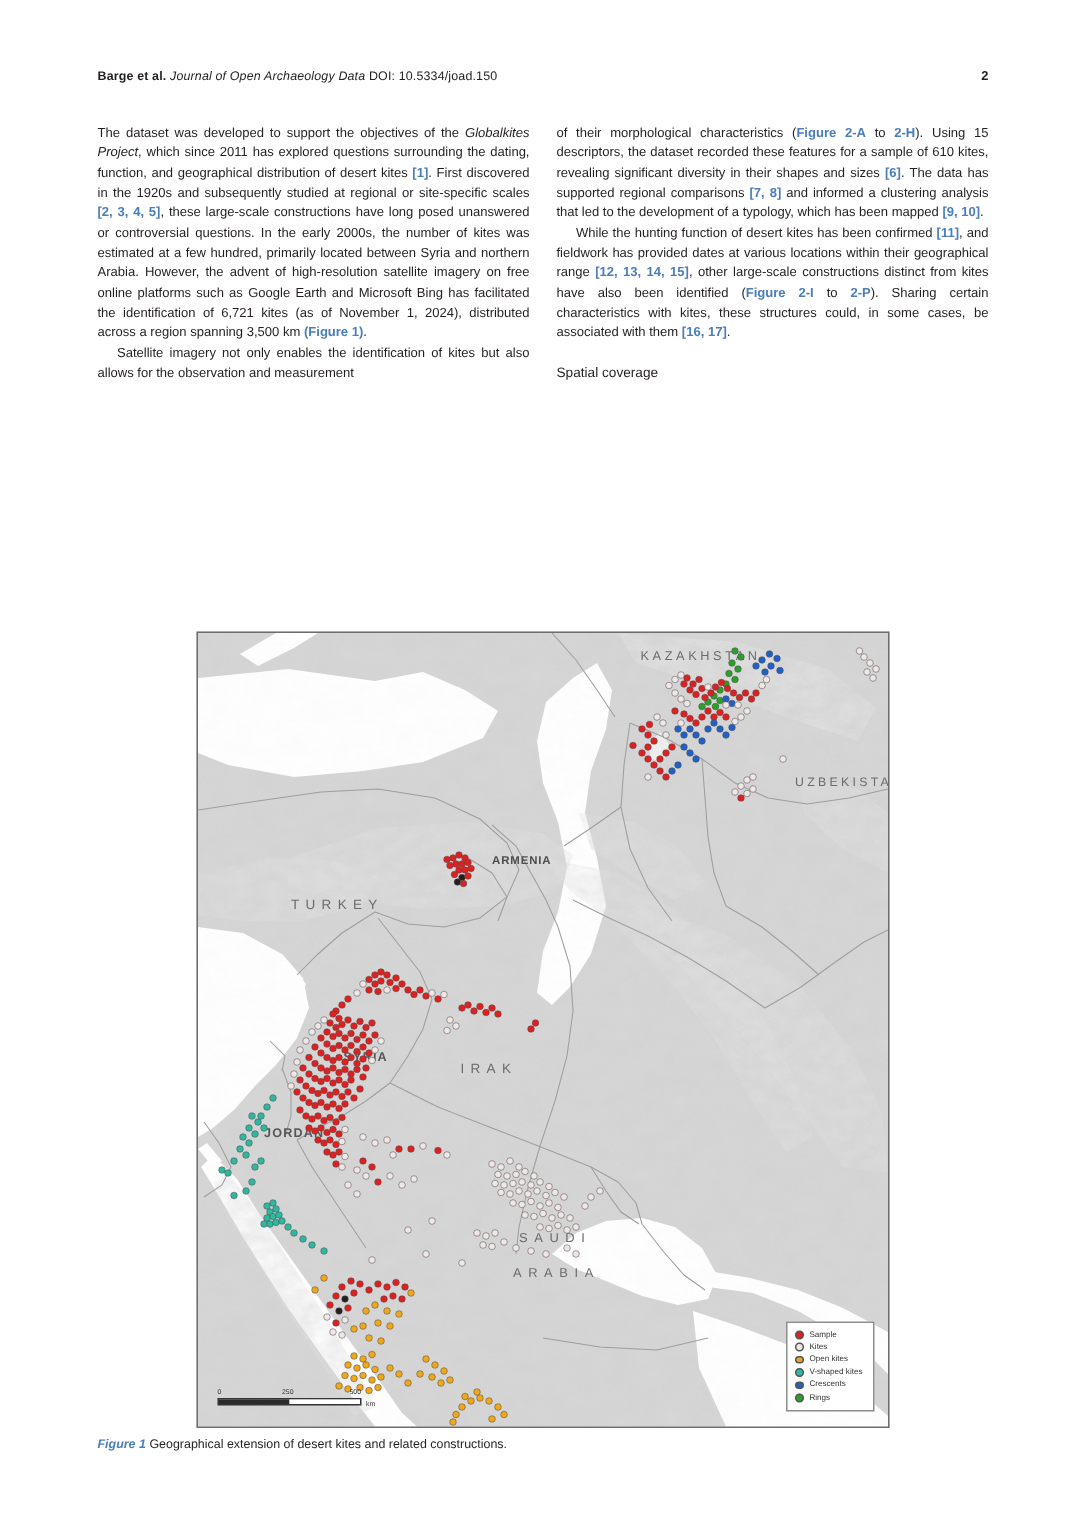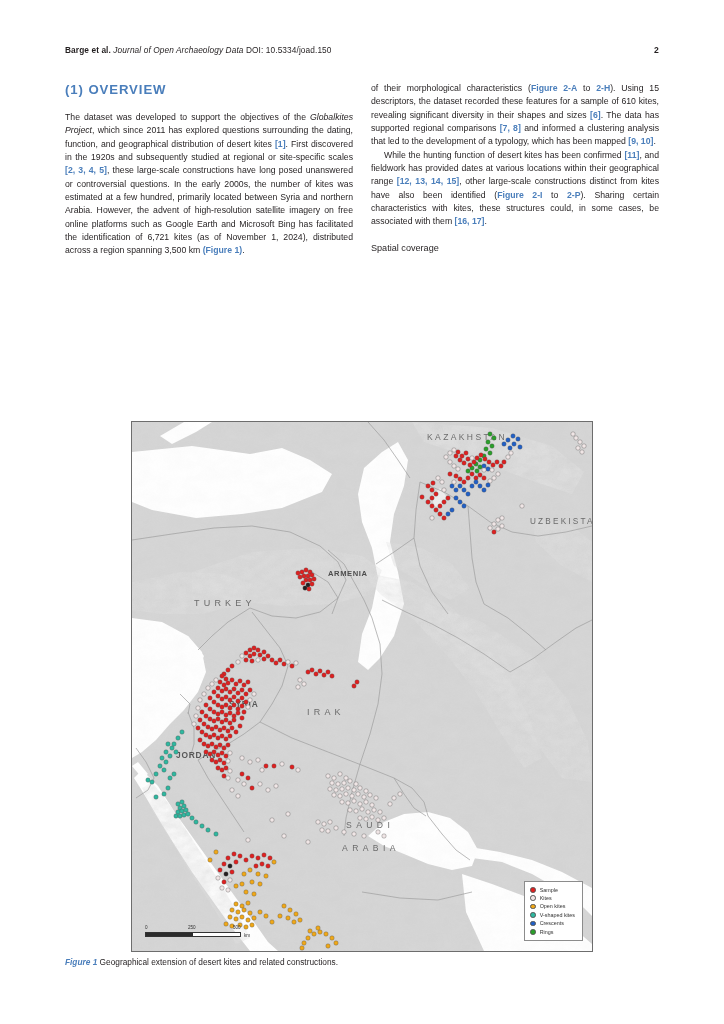--- a/index.html
+++ b/index.html
@@ -178,22 +178,22 @@
 <div class="page">
 
   <div class="runninghead">
     <span class="authors">Barge et al.</span>
     <span class="journal">Journal of Open Archaeology Data</span>
     <span class="doi">DOI: 10.5334/joad.150</span>
     <span class="pagenum">2</span>
   </div>
 
   <div class="col col-left">
-    <h1 class="sec-title">(1) OVERVIEW</h1>
     <p><span>The dataset was developed to support the objectives of the </span><span class="it">Globalkites Project</span><span>, which since 2011 has explored questions surrounding the dating, function, and geographical distribution of desert kites </span><span class="ref">[1]</span><span>. First discovered in the 1920s and subsequently studied at regional or site-specific scales </span><span class="ref">[2, 3, 4, 5]</span><span>, these large-scale constructions have long posed unanswered or controversial questions. In the early 2000s, the number of kites was estimated at a few hundred, primarily located between Syria and northern Arabia. However, the advent of high-resolution satellite imagery on free online platforms such as Google Earth and Microsoft Bing has facilitated the identification of 6,721 kites (as of November 1, 2024), distributed across a region spanning 3,500 km </span><span class="ref">(Figure 1)</span><span>.</span></p>
+    <p class="indent">Satellite imagery not only enables the identification of kites but also allows for the observation and measurement</p>
   </div>
 
   <div class="col col-right">
     <p><span>of their morphological characteristics (</span><span class="ref">Figure 2-A</span><span> to </span><span class="ref">2-H</span><span>). Using 15 descriptors, the dataset recorded these features for a sample of 610 kites, revealing significant diversity in their shapes and sizes </span><span class="ref">[6]</span><span>. The data has supported regional comparisons </span><span class="ref">[7, 8]</span><span> and informed a clustering analysis that led to the development of a typology, which has been mapped </span><span class="ref">[9, 10]</span><span>.</span></p>
     <p class="indent"><span>While the hunting function of desert kites has been confirmed </span><span class="ref">[11]</span><span>, and fieldwork has provided dates at various locations within their geographical range </span><span class="ref">[12, 13, 14, 15]</span><span>, other large-scale constructions distinct from kites have also been identified (</span><span class="ref">Figure 2-I</span><span> to </span><span class="ref">2-P</span><span>). Sharing certain characteristics with kites, these structures could, in some cases, be associated with them </span><span class="ref">[16, 17]</span><span>.</span></p>
     <h3 class="sub-title2" style="margin-top:13px">Spatial coverage</h3>
   </div>
 
   <div class="figure-wrap">
     <div class="map-frame">

